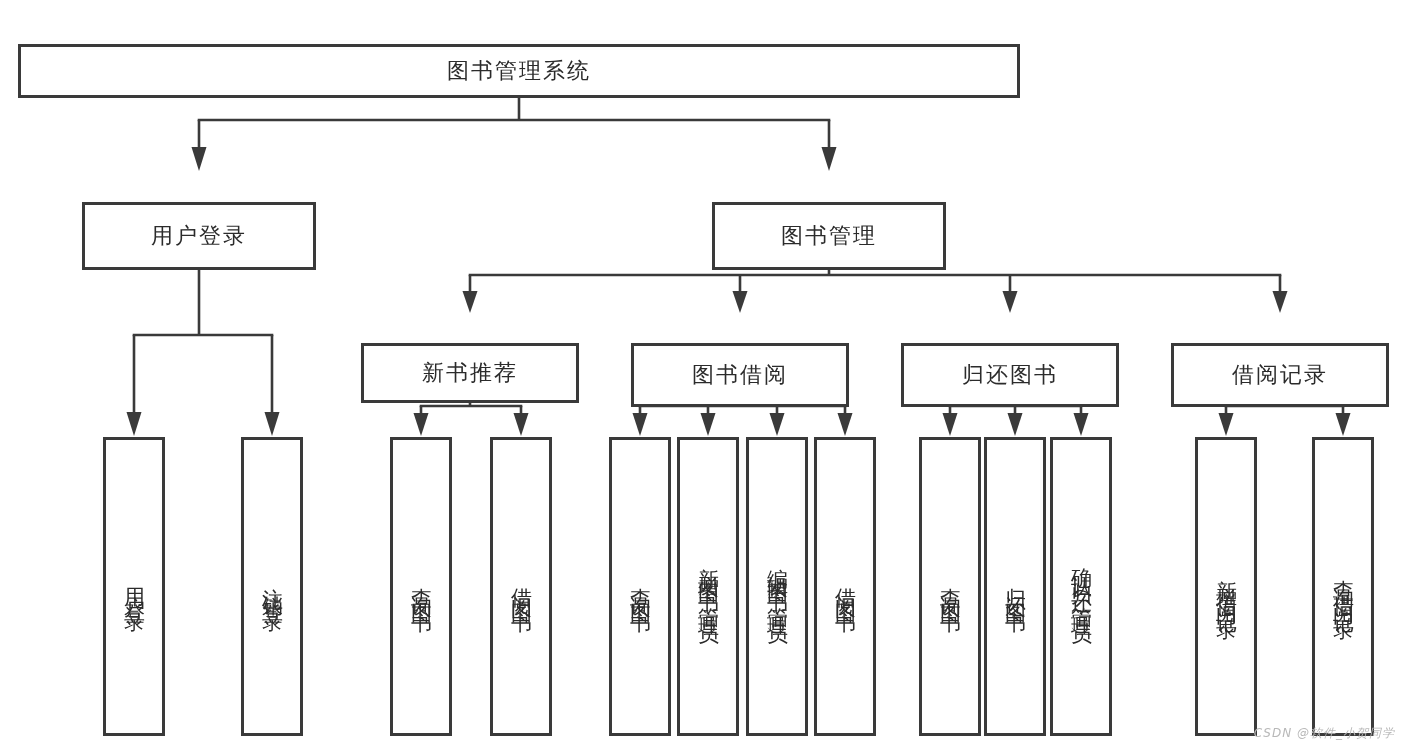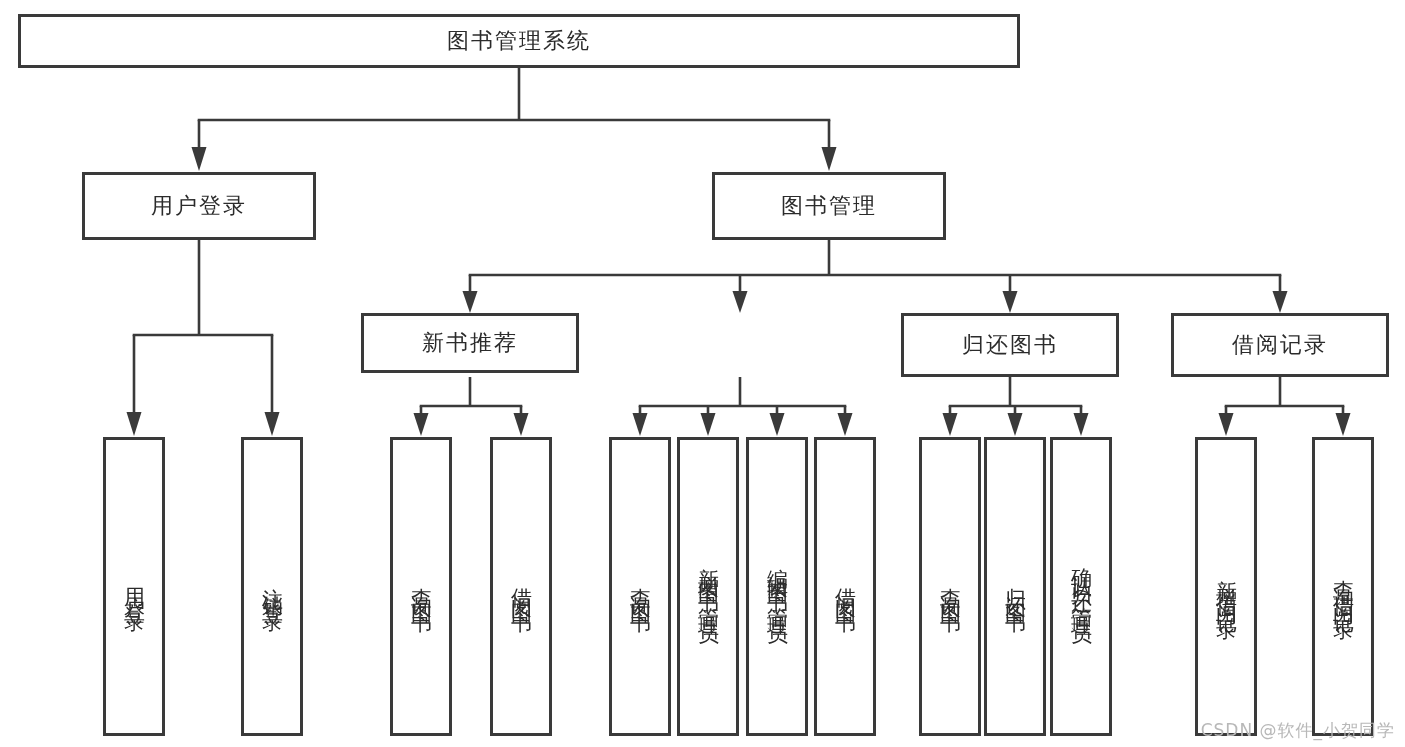--- a/index.html
+++ b/index.html
@@ -30,37 +30,39 @@
     background: #ffffff;
     display: flex;
     align-items: center;
     justify-content: center;
     color: var(--text, #2b2b2b);
   }
   .hbox {
     font-size: 22px;
     letter-spacing: 2px;
     white-space: nowrap;
+    margin-top: 30px;
   }
   .vbox {
     writing-mode: vertical-rl;
     text-orientation: mixed;
     font-size: 21px;
     letter-spacing: 8px;
     line-height: 1;
     white-space: nowrap;
   }
   .watermark {
     position: absolute;
     right: 10px;
     bottom: 5px;
-    font-size: 17px;
+    font-size: 12px;
     letter-spacing: 1px;
     color: var(--watermark, #b8b8b8);
     white-space: nowrap;
+    font-style: italic;
   }
 </style>
 </head>
 <body>
 
 <div class="canvas">
 
   <svg class="connectors" viewBox="0 0 1405 747" xmlns="http://www.w3.org/2000/svg" aria-hidden="true">
 
     <line x1="519" y1="68" x2="519" y2="121"></line>
@@ -130,20 +132,23 @@
   <div class="box hbox" style="left:82px; top:172px; width:234px; height:68px;">
     <span>用户登录</span>
   </div>
   <div class="box hbox" style="left:712px; top:172px; width:234px; height:68px;">
     <span>图书管理</span>
   </div>
 
   <div class="box hbox" style="left:361px; top:313px; width:218px; height:60px;">
     <span>新书推荐</span>
   </div>
+  <div class="box hbox" style="left:631px; top:313px; width:218px; height:64px;">
+    <span>图书借阅</span>
+  </div>
   <div class="box hbox" style="left:901px; top:313px; width:218px; height:64px;">
     <span>归还图书</span>
   </div>
   <div class="box hbox" style="left:1171px; top:313px; width:218px; height:64px;">
     <span>借阅记录</span>
   </div>
 
   <div class="box vbox" style="left:103px; top:437px; width:62px; height:299px;">
     <span>用户登录</span>
   </div>

